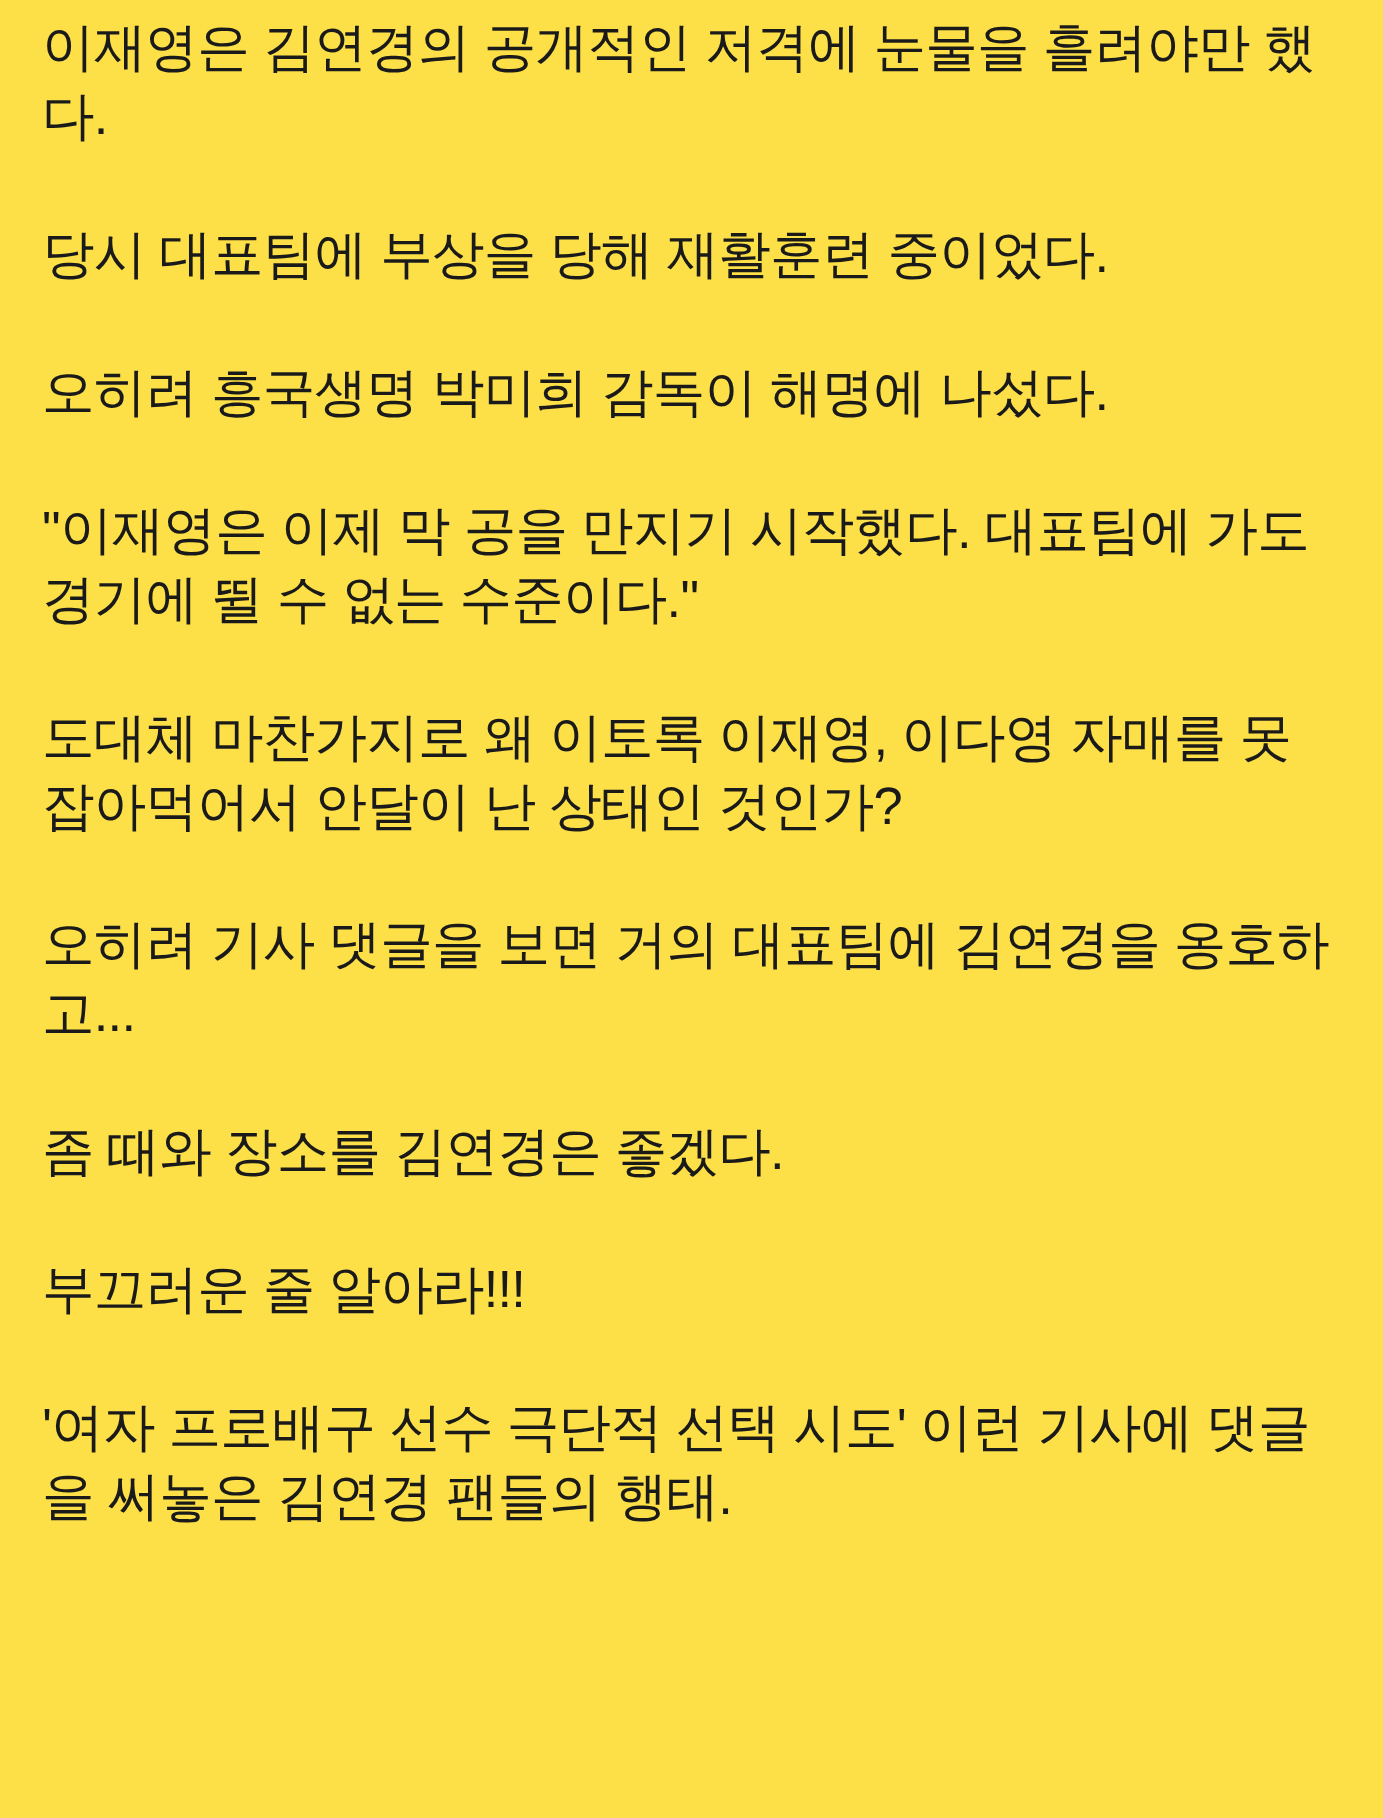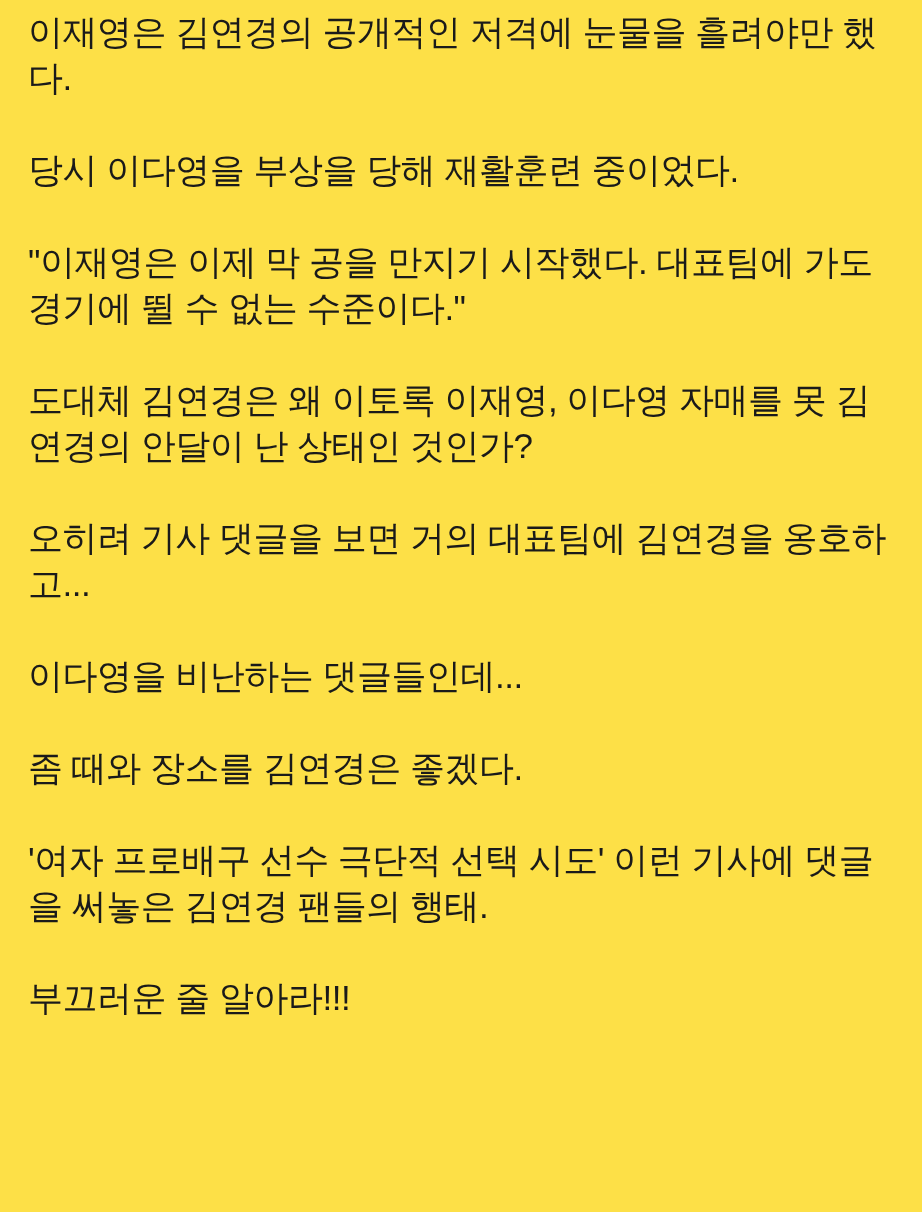--- a/index.html
+++ b/index.html
@@ -33,22 +33,22 @@
   .article p:last-child {
     margin-bottom: 0;
   }
 </style>
 </head>
 <body>
 
 <div class="page">
   <div class="article">
     <p>이재영은 김연경의 공개적인 저격에 눈물을 흘려야만 했다.</p>
-    <p>당시 이다영을 부상을 당해 재활훈련 중이었다.</p>
+    <p>당시 대표팀에 부상을 당해 재활훈련 중이었다.</p>
+    <p>오히려 흥국생명 박미희 감독이 해명에 나섰다.</p>
     <p>"이재영은 이제 막 공을 만지기 시작했다. 대표팀에 가도 경기에 뛸 수 없는 수준이다."</p>
-    <p>도대체 김연경은 왜 이토록 이재영, 이다영 자매를 못 김연경의 안달이 난 상태인 것인가?</p>
+    <p>도대체 마찬가지로 왜 이토록 이재영, 이다영 자매를 못 잡아먹어서 안달이 난 상태인 것인가?</p>
     <p>오히려 기사 댓글을 보면 거의 대표팀에 김연경을 옹호하고...</p>
-    <p>이다영을 비난하는 댓글들인데...</p>
     <p>좀 때와 장소를 김연경은 좋겠다.</p>
+    <p>부끄러운 줄 알아라!!!</p>
     <p>'여자 프로배구 선수 극단적 선택 시도' 이런 기사에 댓글을 써놓은 김연경 팬들의 행태.</p>
-    <p>부끄러운 줄 알아라!!!</p>
   </div>
 </div>
 
 </body></html>

